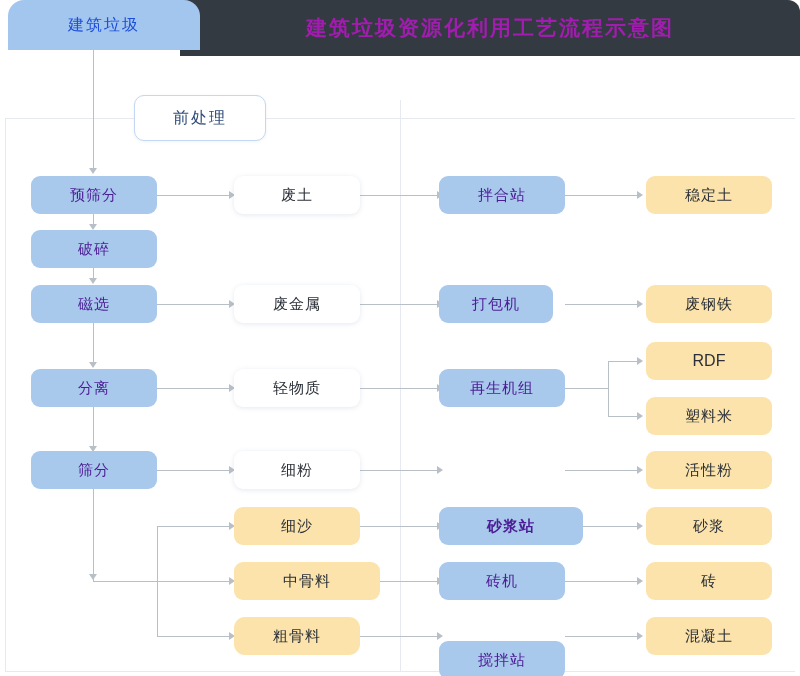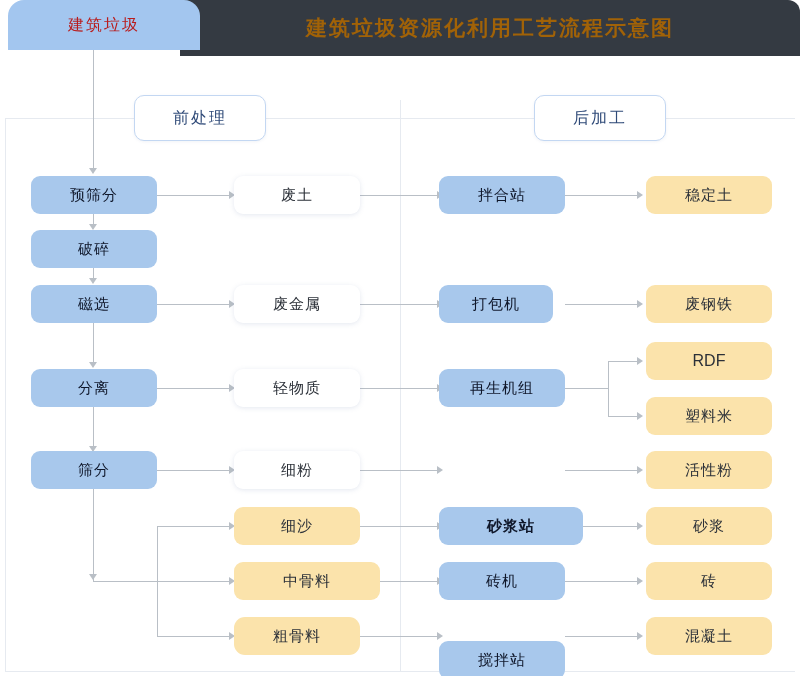--- a/index.html
+++ b/index.html
@@ -14,29 +14,29 @@
   
   .hdr-dark {
     position: absolute; left: 180px; top: 0; width: 620px; height: 56px;
     background: #343a42;
     border-top-right-radius: 12px;
     border-bottom-right-radius: 0px;
   }
   .hdr-title {
     position: absolute; left: 180px; top: 0; width: 620px; height: 56px;
     display: flex; align-items: center; justify-content: center;
-    color: #a16207; font-size: 21px; font-weight: bold; letter-spacing: 2px;
+    color: #a21caf; font-size: 21px; font-weight: bold; letter-spacing: 2px;
     z-index: 4;
   }
   .hdr-tab {
     position: absolute; left: 8px; top: 0; width: 192px; height: 50px;
     background: #a3c6ef;
     border-top-left-radius: 16px; border-top-right-radius: 16px;
     display: flex; align-items: center; justify-content: center;
-    color: #b91c1c; font-size: 16px; letter-spacing: 2px;
+    color: #1d4ed8; font-size: 16px; letter-spacing: 2px;
     z-index: 5;
   }
 
   
   .panel {
     position: absolute; left: 5px; top: 118px; width: 790px; height: 554px;
     border: 1px solid #e6eaf0;
     border-right: none;
     background: #ffffff;
   }
@@ -60,21 +60,21 @@
   .chip-post { left: 534px; top: 95px; width: 132px; }
 
   
   .node {
     position: absolute; height: 38px;
     display: flex; align-items: center; justify-content: center;
     font-size: 15px; letter-spacing: 1px;
     border-radius: 9px;
     z-index: 3;
   }
-  .node.blue   { background: #a8c8ec; color: #0f172a; }
+  .node.blue   { background: #a8c8ec; color: #4c1d95; }
   .node.white  { background: #ffffff; color: #2b3038;
                  box-shadow: 0 1px 5px rgba(120,140,180,0.20); }
   .node.yellow { background: #fbe3ab; color: #2b3038; }
   .node.latin  { font-size: 16px; letter-spacing: 0; }
 
   
   .ln {
     position: absolute; background: #b9bfc6; z-index: 1;
   }
   .ln.h { height: 1px; }
@@ -102,23 +102,20 @@
   <div class="hdr-title">建筑垃圾资源化利用工艺流程示意图</div>
   <div class="hdr-tab">
     <span>建筑垃圾</span>
   </div>
 
   <div class="panel"></div>
   <div class="panel-divider"></div>
 
   <div class="chip chip-pre">
     <span>前处理</span>
-  </div>
-  <div class="chip chip-post">
-    <span>后加工</span>
   </div>
 
   <div class="ln v" style="left:93px; top:50px; height:118px;"></div>
   <div class="arw d" style="left:89px; top:168px;"></div>
 
   <div class="ln v" style="left:93px; top:214px; height:12px;"></div>
   <div class="arw d" style="left:89px; top:224px;"></div>
 
   <div class="ln v" style="left:93px; top:268px; height:12px;"></div>
   <div class="arw d" style="left:89px; top:278px;"></div>

